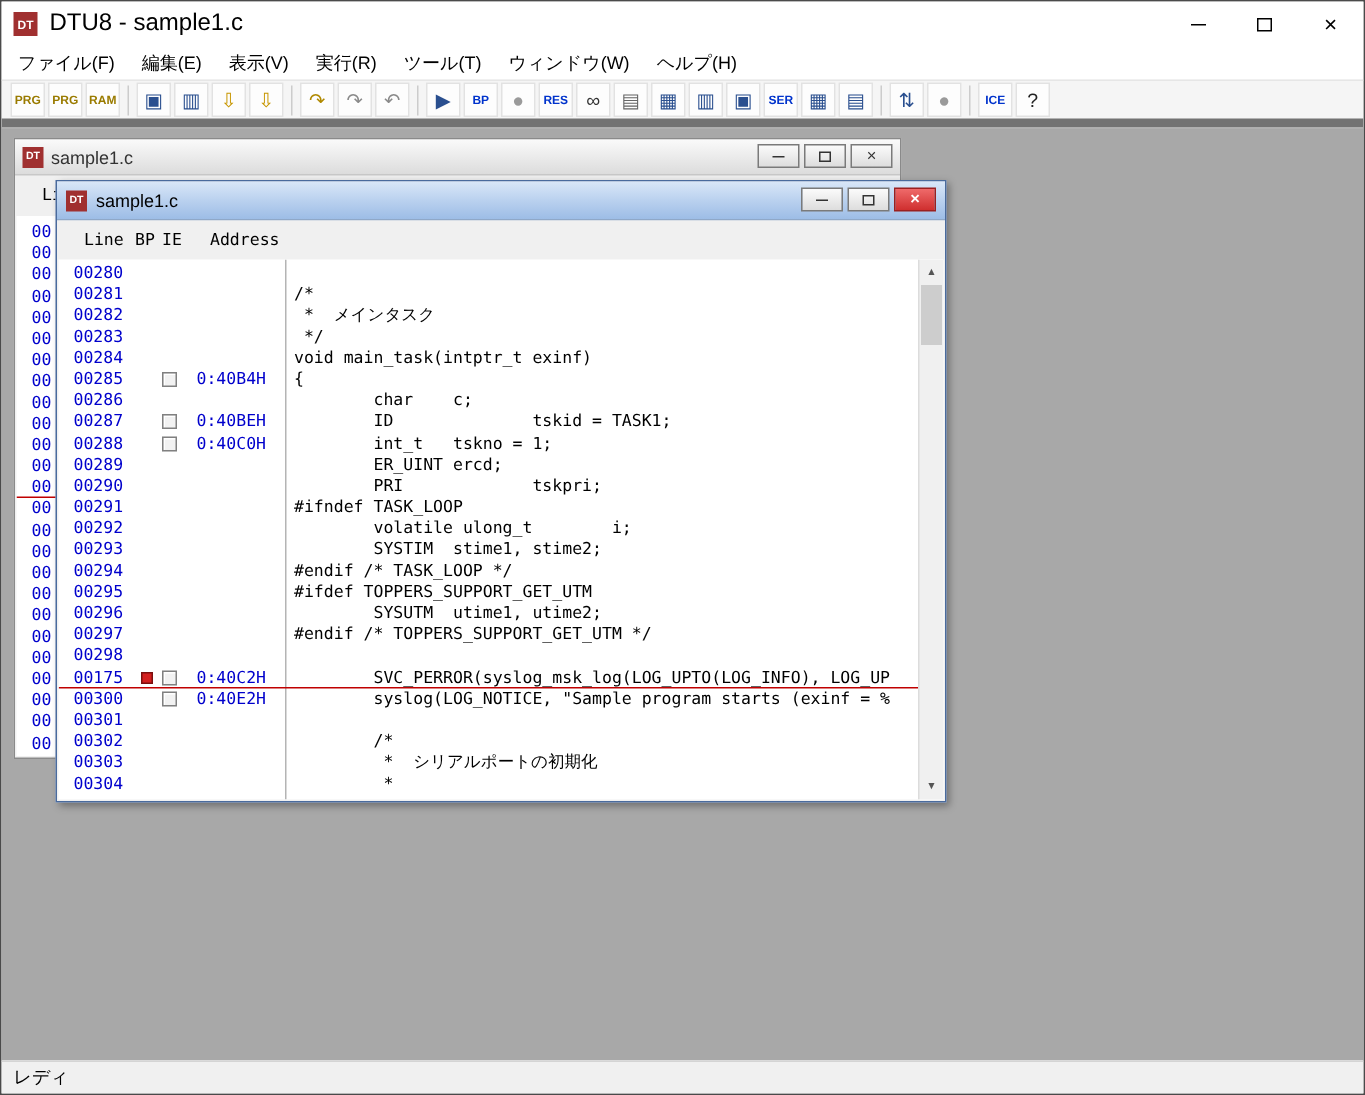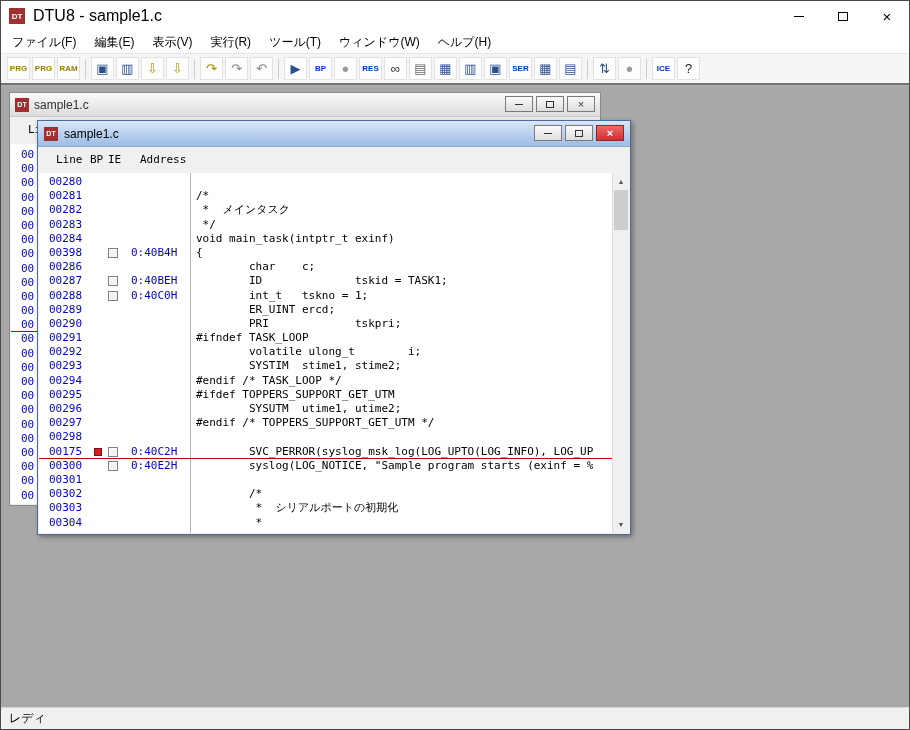--- a/index.html
+++ b/index.html
@@ -18,21 +18,21 @@
   .win-controls { position:absolute; right:0; top:0; height:30px; display:flex; }
   .wc { width:44px; height:30px; display:flex; align-items:center; justify-content:center; }
   .glyph-min { width:10px; height:0; border-top:1px solid #000; display:inline-block; }
   .glyph-max { width:10px; height:9px; border:1px solid #000; display:inline-block; }
   .glyph-close { font-size:15px; color:#000; line-height:1; }
   
   .menubar { position:absolute; top:30px; left:0; right:0; height:22px; background:#ffffff; display:flex; align-items:center; padding-left:2px; }
   .menu-item { font-size:12px; color:#000; padding:3px 9px; cursor:default; }
   
   .toolbar { position:absolute; top:52px; left:0; right:0; height:32px; background:#f5f5f5;
-    border-top:1px solid #e6e6e6; border-bottom:2px solid #737373;
+    border-top:1px solid #e6e6e6; border-bottom:6px solid #737373;
     display:flex; align-items:center; padding-left:5px; }
   .tb-btn { width:23px; height:23px; margin:0 1px; display:inline-flex; align-items:center; justify-content:center;
     font-size:13px; border:1px solid #e2e2e2; background:#fdfdfd; cursor:default; }
   .tb-btn.txt { font-size:8px; font-weight:bold; letter-spacing:0; font-family:"Liberation Sans","DejaVu Sans",sans-serif; }
   .tb-sep { width:1px; height:20px; background:#cccccc; margin:0 4px; display:inline-block; }
   
   .client { position:absolute; top:84px; bottom:22px; left:0; right:0; background:#a8a8a8; overflow:hidden; border-top:1px solid #b0b0b0; }
   
   .bwin { position:absolute; left:8px; top:6px; width:592px; height:414px; background:#f0f0f0; border:1px solid #8a8a8a; z-index:1; }
   .bwin-title { position:relative; height:24px; background:linear-gradient(#fafafa,#dcdcdc); display:flex; align-items:center; border-bottom:1px solid #c8c8c8; }
@@ -242,21 +242,21 @@
               <span class="ln">00283</span>
               <span class="addr"></span>
               <span class="code"> */</span>
             </div>
             <div class="crow">
               <span class="ln">00284</span>
               <span class="addr"></span>
               <span class="code">void main_task(intptr_t exinf)</span>
             </div>
             <div class="crow">
-              <span class="ln">00398</span>
+              <span class="ln">00285</span>
               <span class="iec show"></span>
               <span class="addr">0:40B4H</span>
               <span class="code">{</span>
             </div>
             <div class="crow">
               <span class="ln">00286</span>
               <span class="addr"></span>
               <span class="code">        char    c;</span>
             </div>
             <div class="crow">

